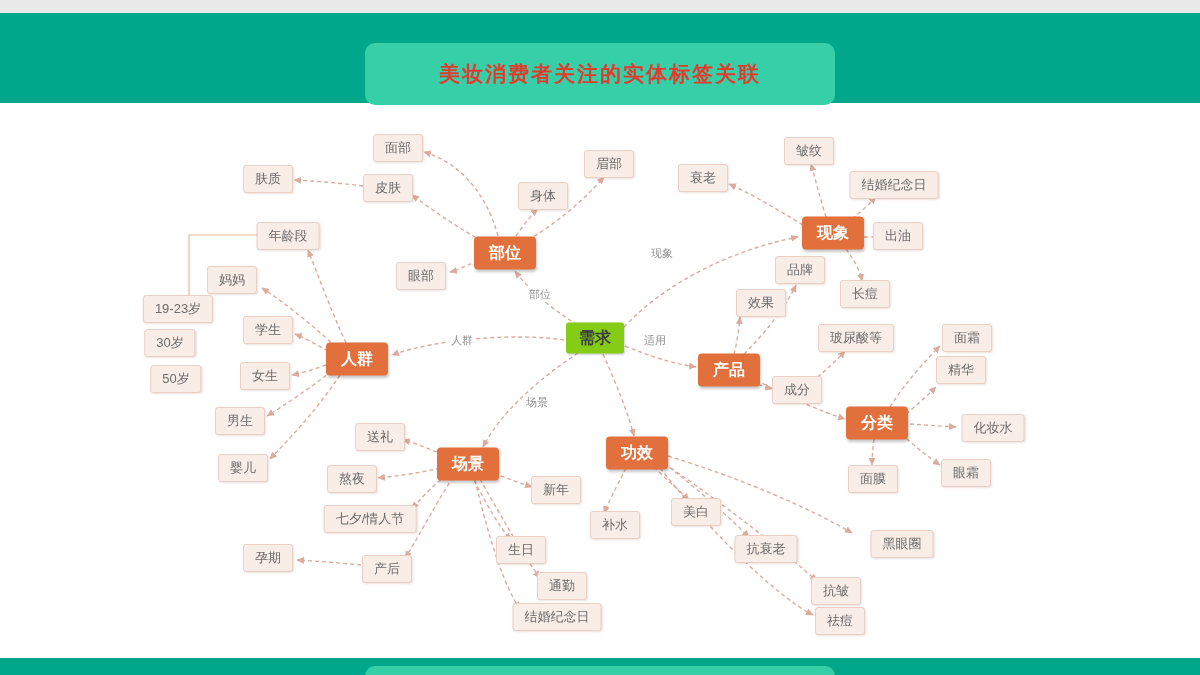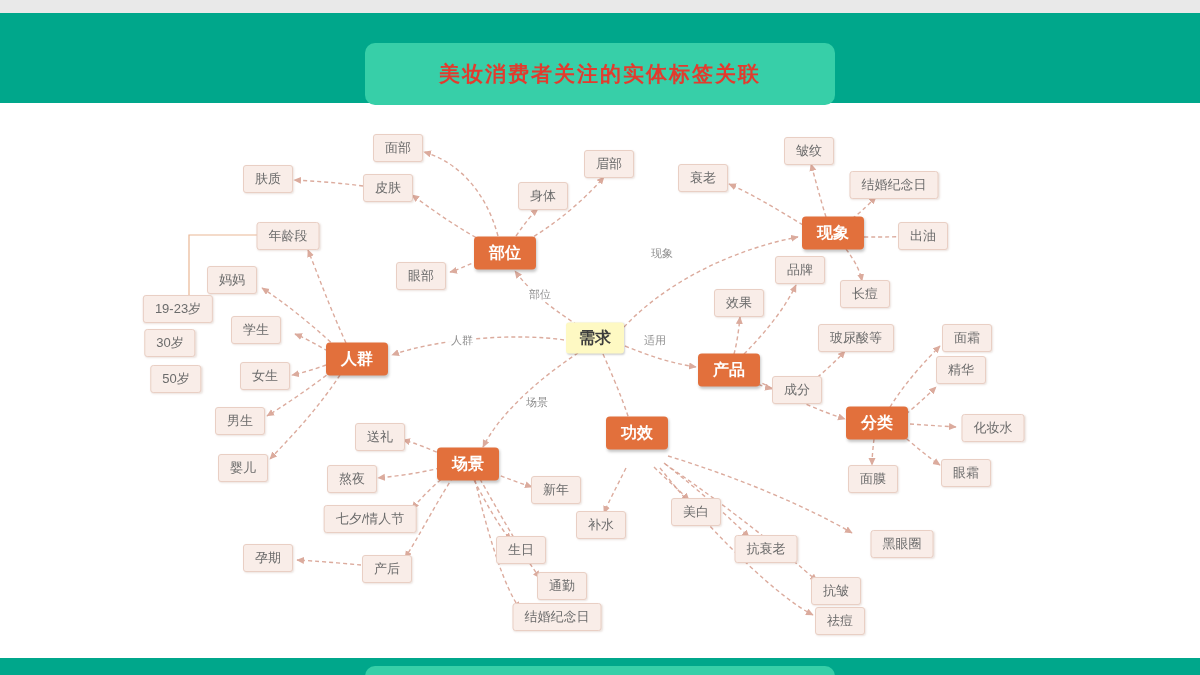--- a/index.html
+++ b/index.html
@@ -12,21 +12,21 @@
   .title-panel .title{color:#E23B2E;font-size:21px;font-weight:bold;letter-spacing:2px;}
   .bottom-panel{position:absolute;left:365px;top:653px;width:470px;height:40px;background:#37CFA8;border-radius:10px;}
   .edges-svg{position:absolute;left:0;top:0;width:1200px;height:675px;}
   .edge{fill:none;stroke:#D8A293;stroke-width:1.4;stroke-dasharray:4 3;opacity:.9;}
   .bracket{fill:none;stroke:#E9B795;stroke-width:1.2;}
   .node{position:absolute;transform:translate(-50%,-50%);white-space:nowrap;text-align:center;cursor:default;}
   .leaf{background:#F9EDE8;border:1px solid #E9CFC4;color:#6B6B6B;font-size:13px;
         padding:4px 11px;border-radius:3px;box-shadow:1px 1px 2px rgba(150,100,80,.18);}
   .cat{background:#E2703C;color:#FFFFFF;font-size:16px;font-weight:bold;
        padding:6px 15px;border-radius:4px;box-shadow:1px 2px 3px rgba(0,0,0,.22);}
-  .center-node{background:#fef9c3;color:#3D3D3D;font-size:16px;font-weight:bold;
+  .center-node{background:#84cc16;color:#3D3D3D;font-size:16px;font-weight:bold;
        padding:5px 13px;border-radius:3px;box-shadow:1px 1px 2px rgba(0,0,0,.18);}
   .edge-label{position:absolute;transform:translate(-50%,-50%);font-size:11px;color:#8F8F8F;
        background:rgba(255,255,255,.92);padding:0 3px;white-space:nowrap;}
 </style>
 </head>
 <body>
 
 <div class="screen">
 
   <div class="band-top"></div>
@@ -109,58 +109,58 @@
   <div class="edge-label" style="left:655px;top:327px">适用</div>
   <div class="edge-label" style="left:537px;top:389px">场景</div>
 
   <div class="node center-node" style="left:595px;top:325px">需求</div>
 
   <div class="node cat" style="left:505px;top:240px">部位</div>
   <div class="node cat" style="left:833px;top:220px">现象</div>
   <div class="node cat" style="left:357px;top:346px">人群</div>
   <div class="node cat" style="left:729px;top:357px">产品</div>
   <div class="node cat" style="left:877px;top:410px">分类</div>
-  <div class="node cat" style="left:637px;top:420px">功效</div>
+  <div class="node cat" style="left:637px;top:440px">功效</div>
   <div class="node cat" style="left:468px;top:451px">场景</div>
 
   <div class="node leaf" style="left:398px;top:135px">面部</div>
   <div class="node leaf" style="left:388px;top:175px">皮肤</div>
   <div class="node leaf" style="left:268px;top:166px">肤质</div>
   <div class="node leaf" style="left:543px;top:183px">身体</div>
   <div class="node leaf" style="left:609px;top:151px">眉部</div>
   <div class="node leaf" style="left:421px;top:263px">眼部</div>
 
   <div class="node leaf" style="left:288px;top:223px">年龄段</div>
   <div class="node leaf" style="left:232px;top:267px">妈妈</div>
-  <div class="node leaf" style="left:256px;top:317px">学生</div>
+  <div class="node leaf" style="left:268px;top:317px">学生</div>
   <div class="node leaf" style="left:265px;top:363px">女生</div>
   <div class="node leaf" style="left:240px;top:408px">男生</div>
   <div class="node leaf" style="left:243px;top:455px">婴儿</div>
   <div class="node leaf" style="left:178px;top:296px">19-23岁</div>
   <div class="node leaf" style="left:170px;top:330px">30岁</div>
   <div class="node leaf" style="left:176px;top:366px">50岁</div>
 
   <div class="node leaf" style="left:703px;top:165px">衰老</div>
   <div class="node leaf" style="left:809px;top:138px">皱纹</div>
   <div class="node leaf" style="left:894px;top:172px">结婚纪念日</div>
-  <div class="node leaf" style="left:923px;top:223px">出油</div>
+  <div class="node leaf" style="left:898px;top:223px">出油</div>
   <div class="node leaf" style="left:865px;top:281px">长痘</div>
 
   <div class="node leaf" style="left:800px;top:257px">品牌</div>
-  <div class="node leaf" style="left:739px;top:290px">效果</div>
+  <div class="node leaf" style="left:761px;top:290px">效果</div>
   <div class="node leaf" style="left:797px;top:377px">成分</div>
   <div class="node leaf" style="left:856px;top:325px">玻尿酸等</div>
 
   <div class="node leaf" style="left:967px;top:325px">面霜</div>
   <div class="node leaf" style="left:961px;top:357px">精华</div>
   <div class="node leaf" style="left:993px;top:415px">化妆水</div>
   <div class="node leaf" style="left:966px;top:460px">眼霜</div>
   <div class="node leaf" style="left:873px;top:466px">面膜</div>
 
-  <div class="node leaf" style="left:601px;top:512px">补水</div>
+  <div class="node leaf" style="left:615px;top:512px">补水</div>
   <div class="node leaf" style="left:696px;top:499px">美白</div>
   <div class="node leaf" style="left:766px;top:536px">抗衰老</div>
   <div class="node leaf" style="left:902px;top:531px">黑眼圈</div>
   <div class="node leaf" style="left:836px;top:578px">抗皱</div>
   <div class="node leaf" style="left:840px;top:608px">祛痘</div>
 
   <div class="node leaf" style="left:380px;top:424px">送礼</div>
   <div class="node leaf" style="left:352px;top:466px">熬夜</div>
   <div class="node leaf" style="left:370px;top:506px">七夕/情人节</div>
   <div class="node leaf" style="left:556px;top:477px">新年</div>

